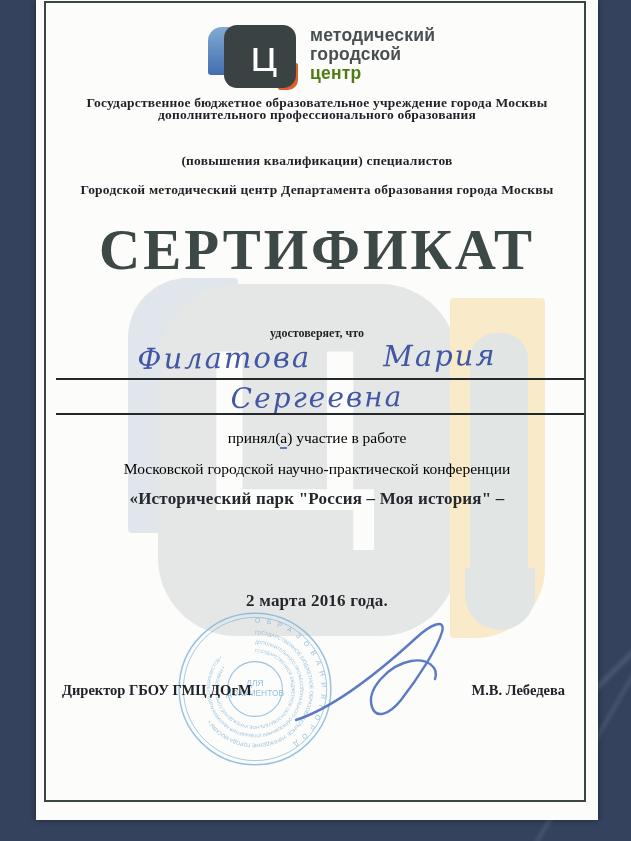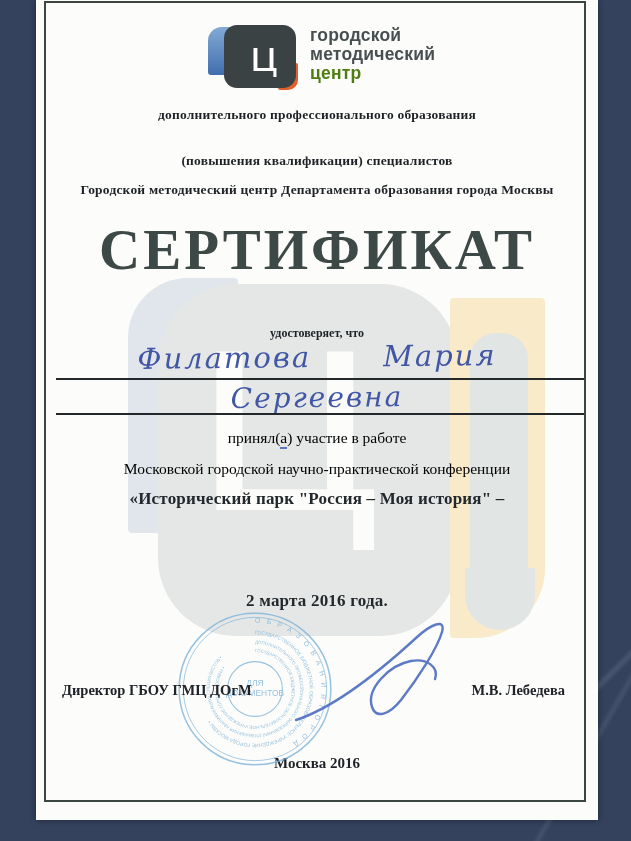--- a/index.html
+++ b/index.html
@@ -79,26 +79,27 @@
     <div class="content">
 
       <div class="logo">
         <div class="logo-mark">
           <div class="lm-blue"></div>
           <div class="lm-orange"></div>
           <div class="lm-dark"></div>
           <div class="lm-glyph">ц</div>
         </div>
         <div class="logo-text">
+          <div>методический</div>
           <div>городской</div>
-          <div>методический</div>
           <div class="teal">центр</div>
         </div>
       </div>
 
+      <div class="cline hdr" style="top:95px">Государственное бюджетное образовательное учреждение города Москвы</div>
       <div class="cline hdr" style="top:107px">дополнительного профессионального образования</div>
       <div class="cline hdr" style="top:182px">Городской методический центр Департамента образования города Москвы</div>
       <div class="cline hdr" style="top:153px">(повышения квалификации) специалистов</div>
 
       <div class="cline title" style="top:217px">СЕРТИФИКАТ</div>
 
       <div class="cline certifies" style="top:326px">удостоверяет, что</div>
 
       <div class="hand" style="top:340px;gap:72px">
         <span>Филатова</span>
@@ -142,18 +143,17 @@
 
       <svg class="sig" viewBox="0 0 195 118">
         <path d="M 8,104 C 45,92 92,55 128,22 C 143,8 158,2 154,16 C 149,33 130,62 113,84 C 101,99 88,103 84,91 C 78,73 101,49 123,45 C 139,42 151,51 147,63" fill="none" stroke="#4f6fc0" stroke-width="2.4" stroke-linecap="round" opacity=".92"></path>
       </svg>
 
       <div class="dir-row">
         <span>Директор ГБОУ ГМЦ ДОгМ</span>
         <span>М.В. Лебедева</span>
       </div>
 
-      <div class="cline city">Москва 2016</div>
     </div>
 
     <div class="frame"></div>
   </div>
 </div>
 
 </body></html>

